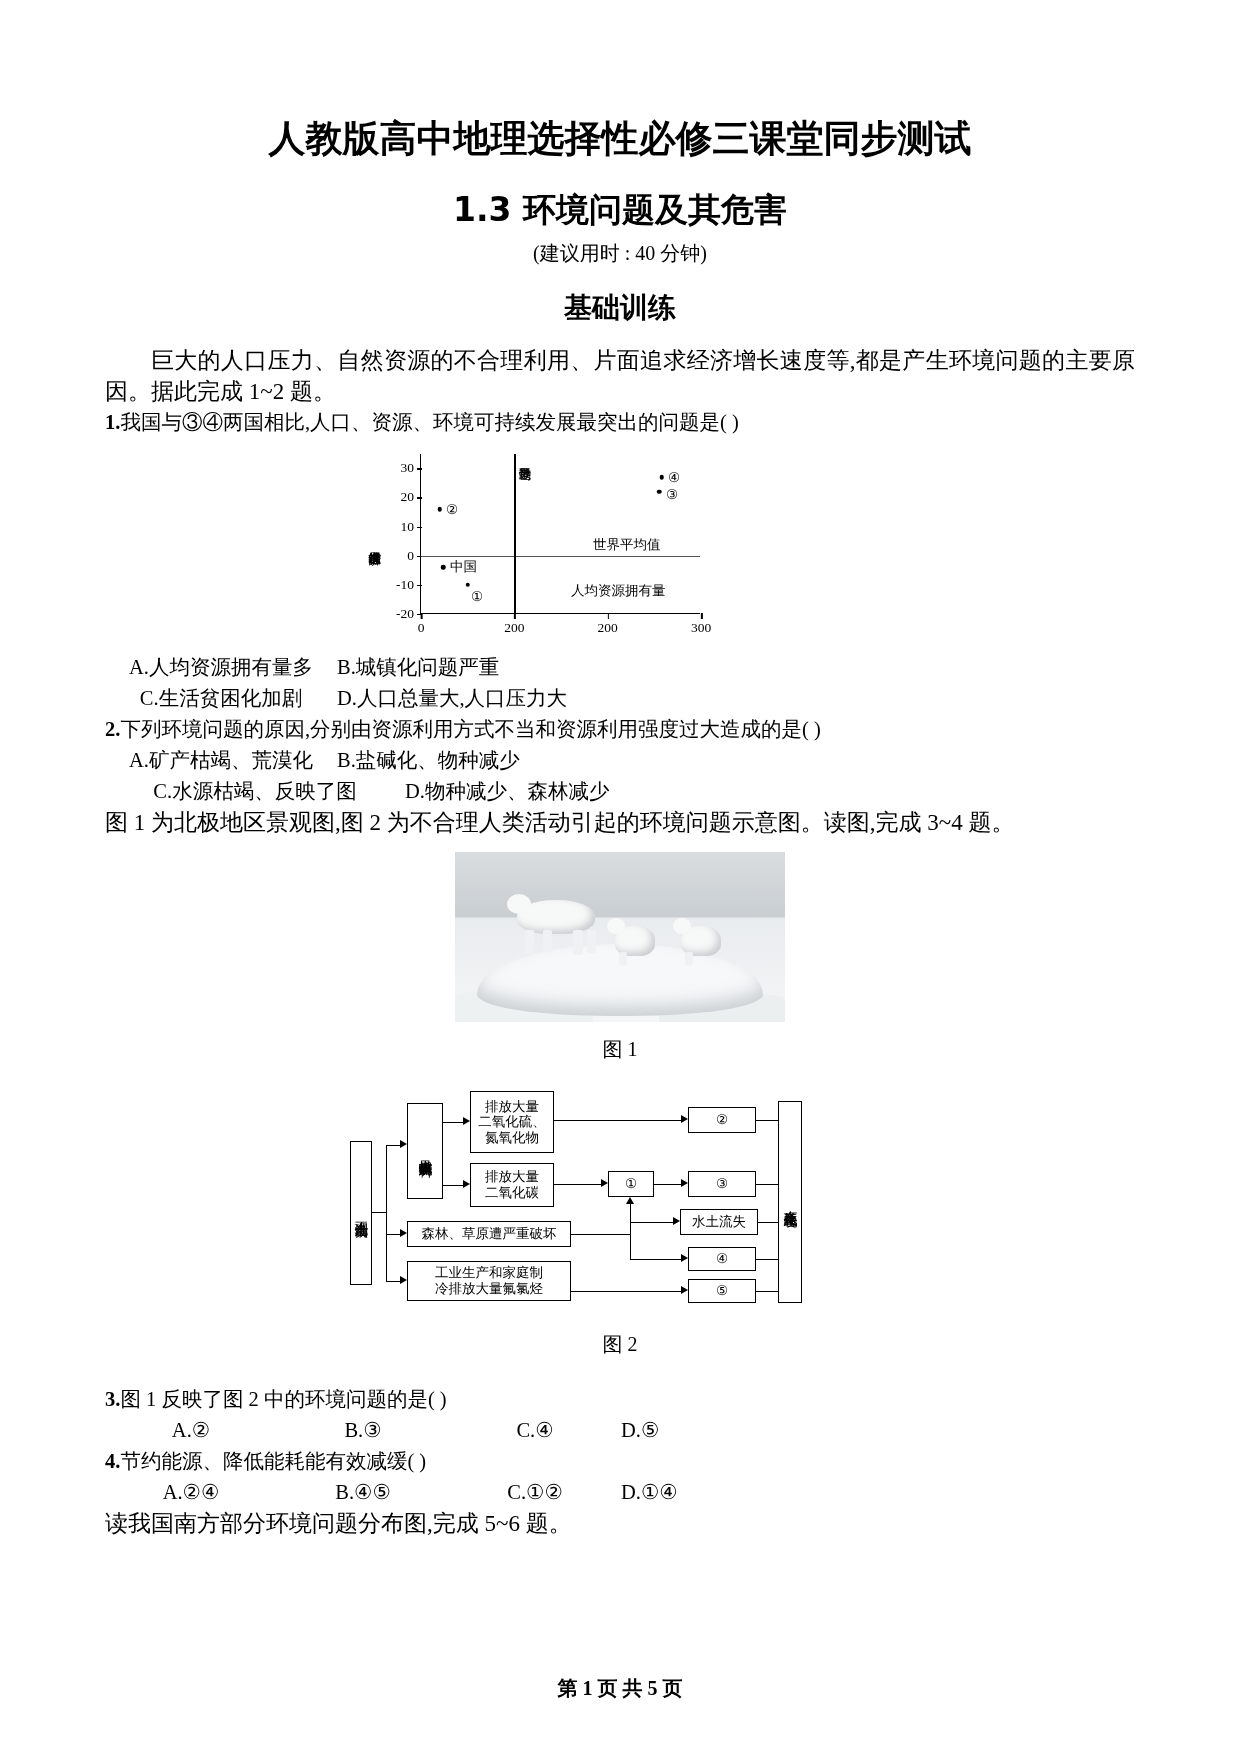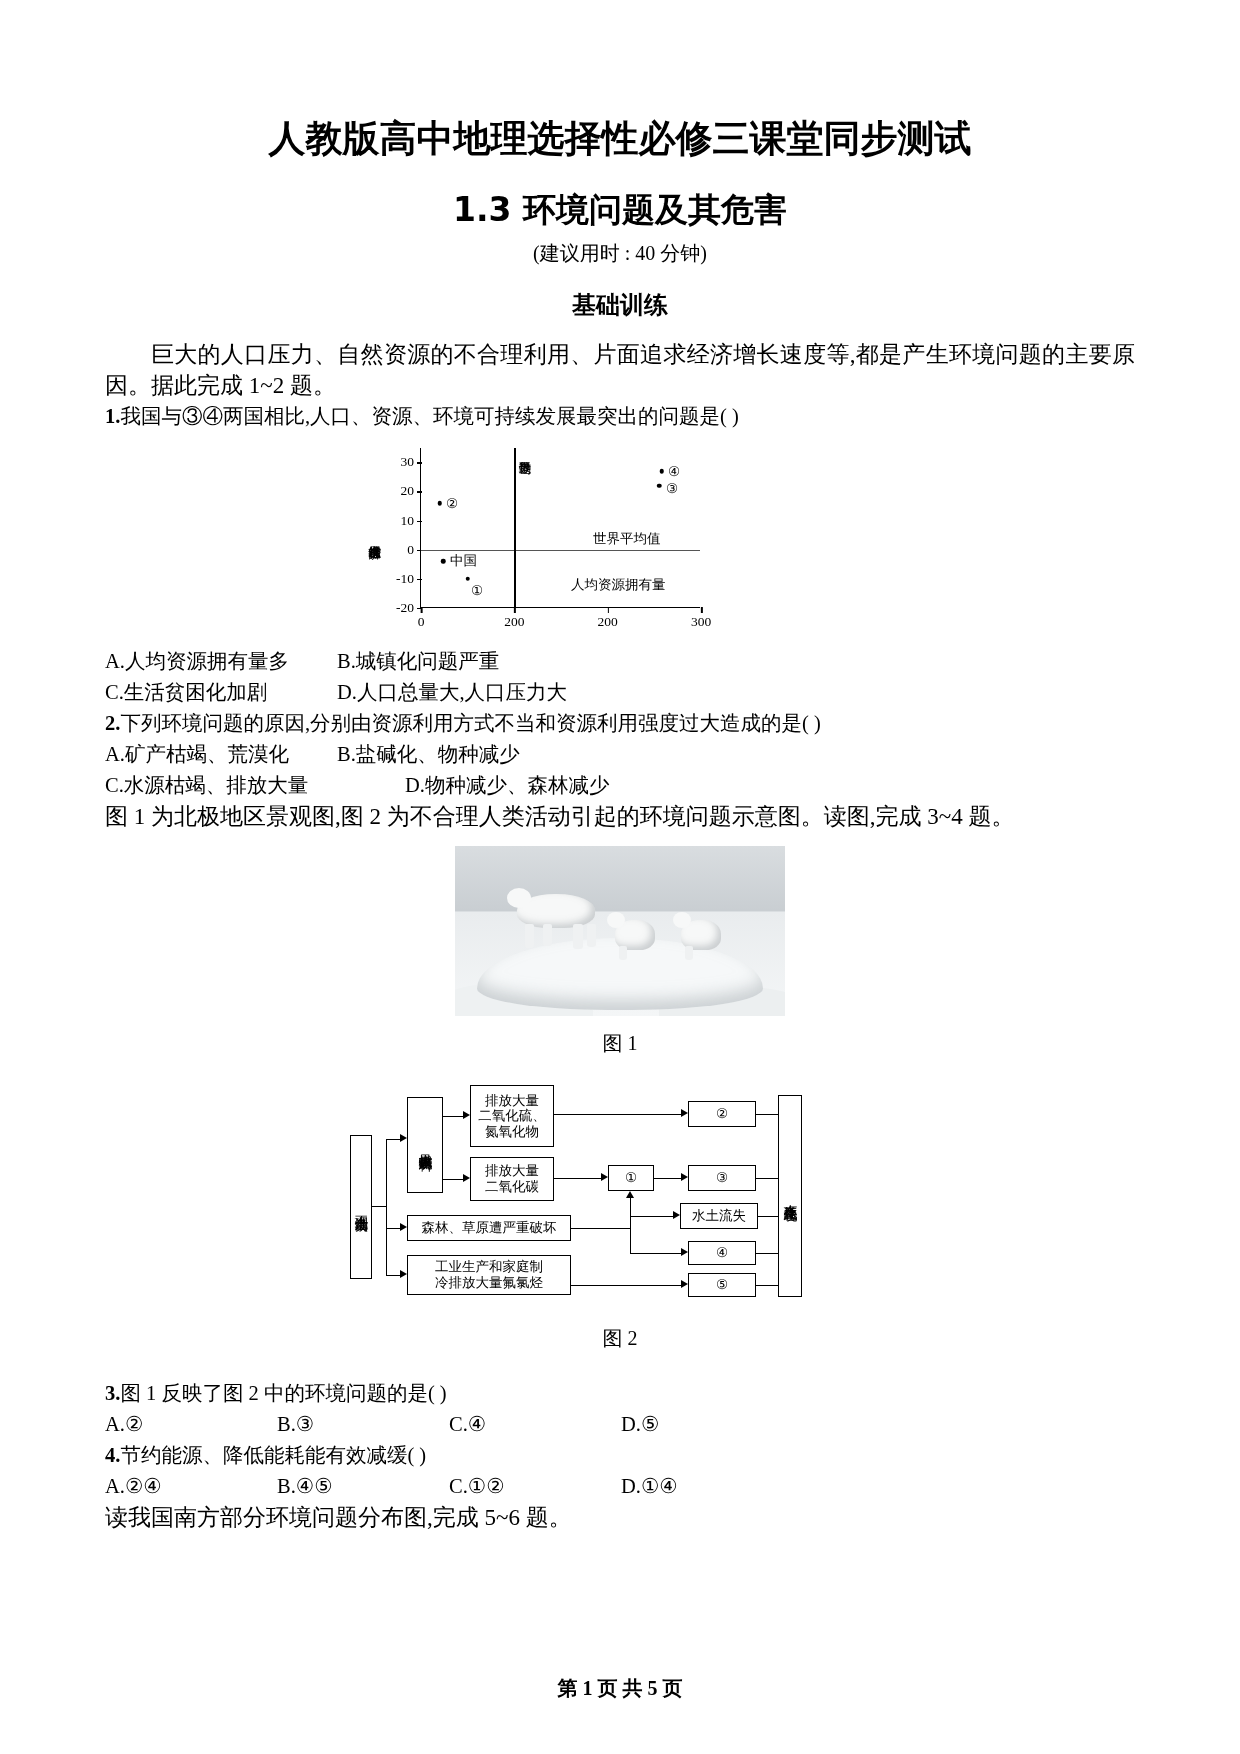--- a/index.html
+++ b/index.html
@@ -38,37 +38,37 @@
     text-align:center;
     font-family:"Liberation Serif", serif;
     font-size:20px;
     margin:0;
     padding-top:10px;
   }
   .section-title {
     text-align:center;
     font-family:"DejaVu Sans", sans-serif;
     font-weight:bold;
-    font-size:24px;
+    font-size:28px;
     margin:0;
     padding-top:22px;
   }
 
   
   .para {
     font-size:23px;
     line-height:31px;
     margin:0;
     text-align:justify;
   }
   .para.indent { text-indent:2em; padding-top:18px; }
   .qline { font-size:20.5px; line-height:31px; margin:0; }
   .qnum { font-weight:bold; }
   .opts { font-size:20.5px; line-height:31px; margin:0; display:flex; }
-  .opt { display:inline-block; }
+  .opt { display:inline-block;text-align:center; }
   .opt-2col-a { width:232px; }
   .opt-2col-b { width:300px; }
   .opt-4col { width:172px; }
   .spacer-8 { height:8px; }
 
   
   .chart-wrap { position:relative; height:190px; margin-top:16px; }
   .chart {
     position:absolute; left:315px; top:0;
     width:320px; height:180px;
@@ -261,21 +261,21 @@
     <span class="opt">D.人口总量大,人口压力大</span>
   </div>
 
   <p class="qline"><span class="qnum">2.</span><span>下列环境问题的原因,分别由资源利用方式不当和资源利用强度过大造成的是(        )</span></p>
 
   <div class="opts">
     <span class="opt opt-2col-a">A.矿产枯竭、荒漠化</span>
     <span class="opt">B.盐碱化、物种减少</span>
   </div>
   <div class="opts">
-    <span class="opt opt-2col-b">C.水源枯竭、排放大量</span>
+    <span class="opt opt-2col-b">C.水源枯竭、反映了图</span>
     <span class="opt">D.物种减少、森林减少</span>
   </div>
 
   <p class="para">图 1 为北极地区景观图,图 2 为不合理人类活动引起的环境问题示意图。读图,完成 3~4 题。</p>
 
   <div class="fig1-wrap">
     <div class="fig1">
       <div class="ice2"></div>
       <div class="ice3"></div>
       <div class="ice"></div>

